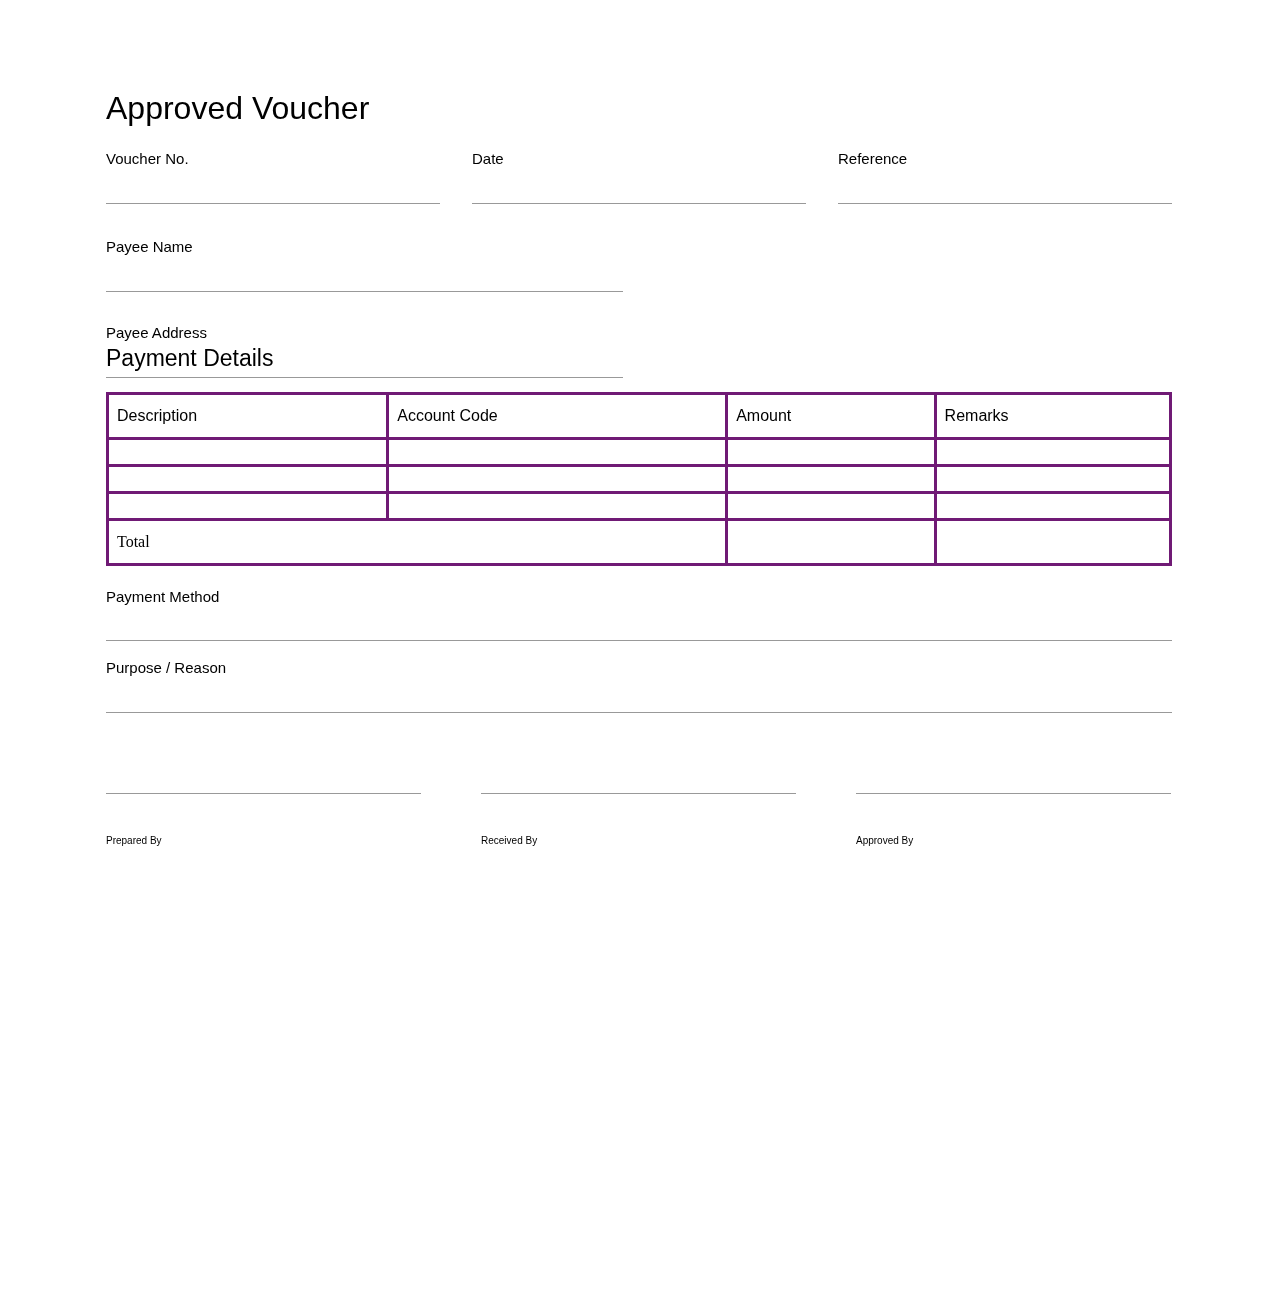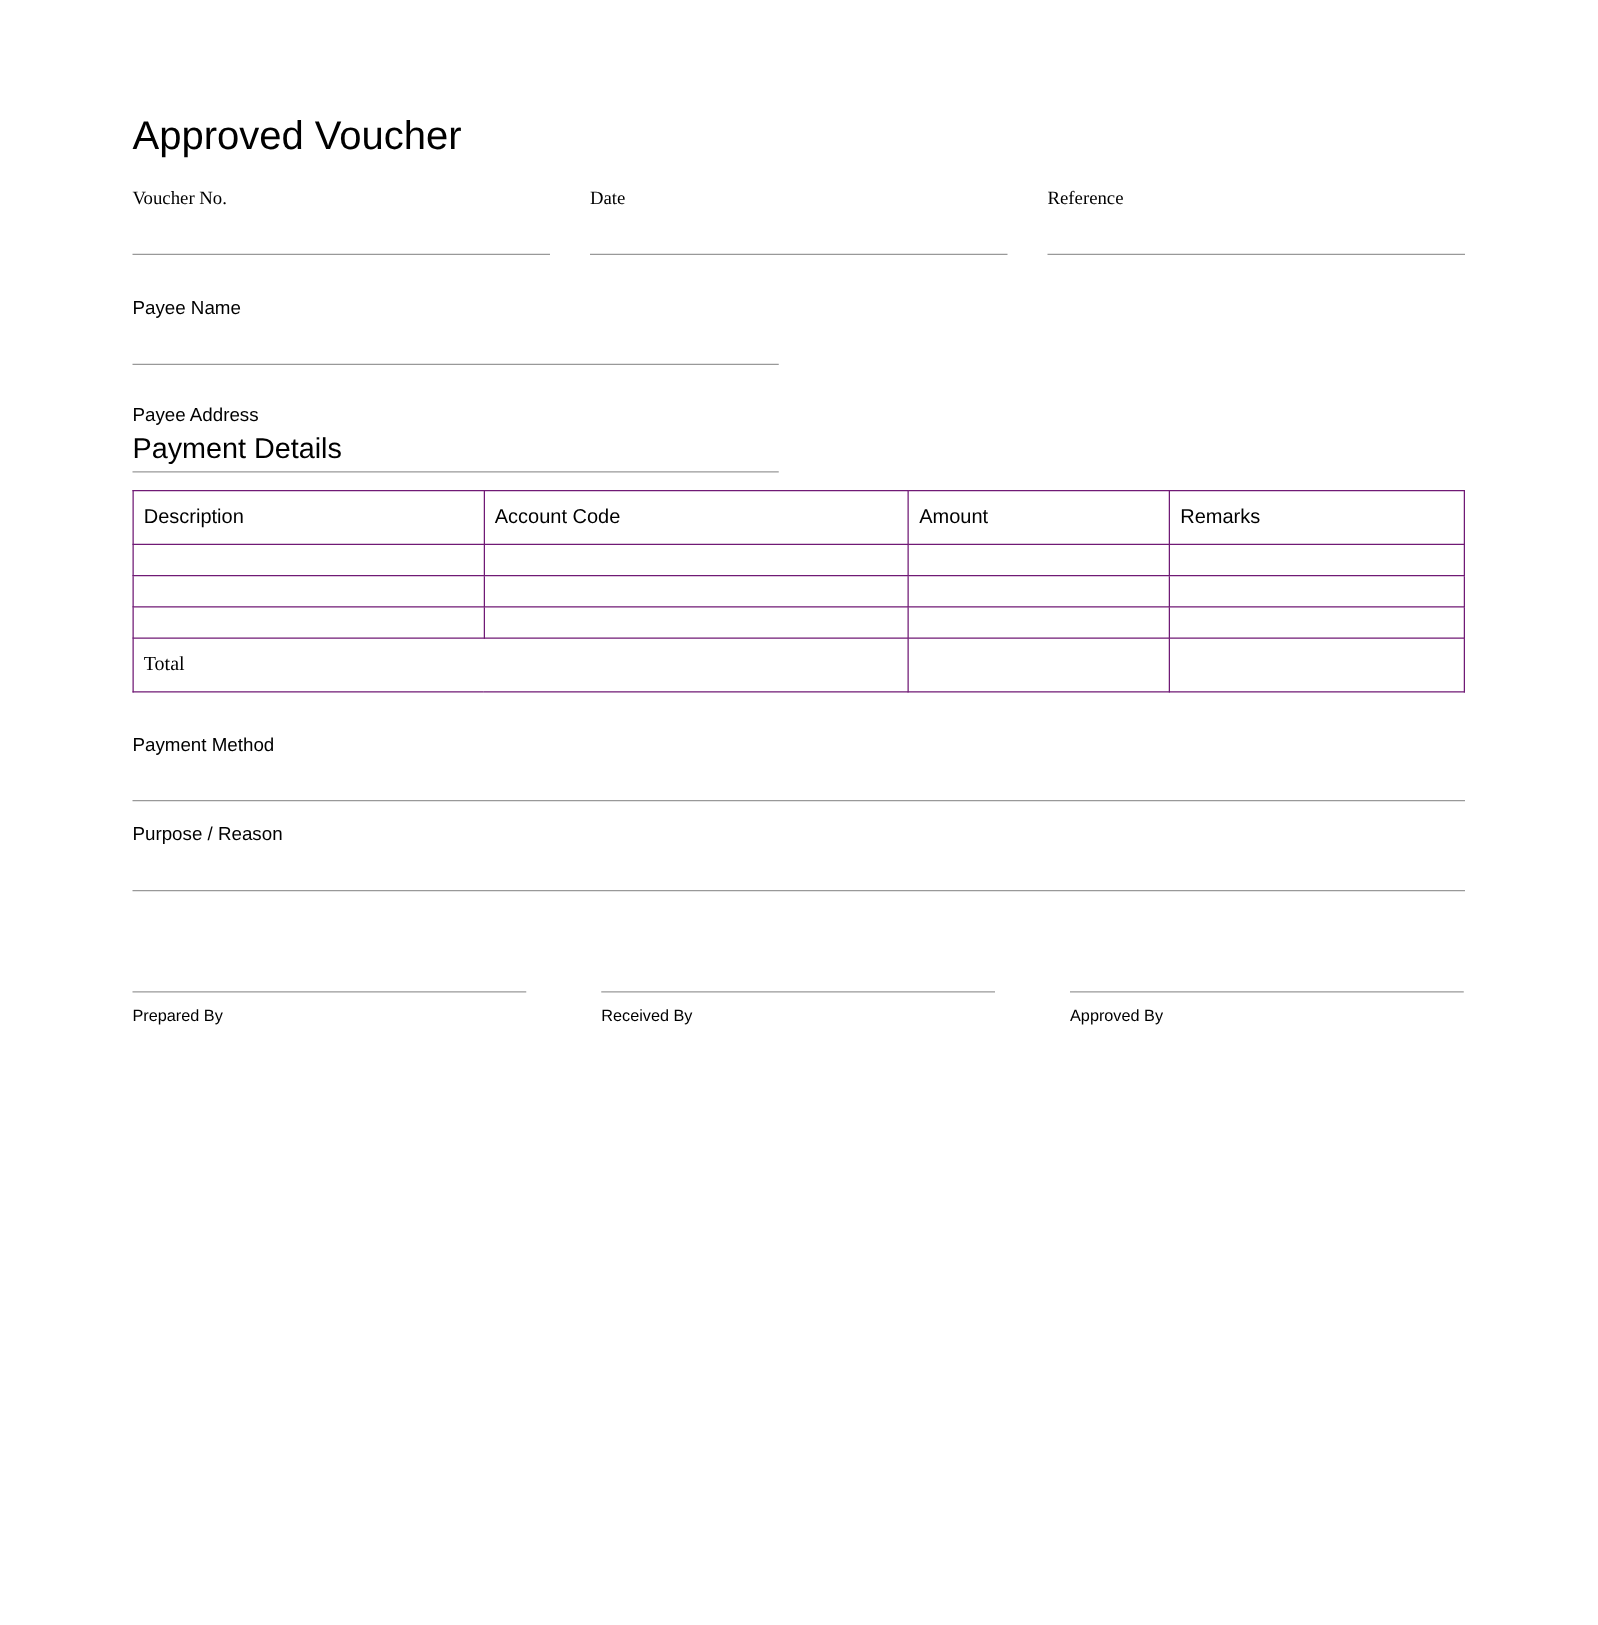--- a/index.html
+++ b/index.html
@@ -4,41 +4,41 @@
   <style>
     html, body { margin: 0; padding: 0; background: #ffffff; }
     body { width: 1278px; height: 1300px; position: relative; font-family: "Liberation Sans", sans-serif; color: #000; }
     .page { position: absolute; left: 106px; top: 0; width: 1066px; }
     .title { position: absolute; top: 88px; left: 0; font-size: 32px; font-weight: normal; margin: 0; line-height: 40px; }
     .row { position: absolute; left: 0; width: 1066px; display: flex; }
     .field { position: relative; }
     .field .label { font-size: 15px; line-height: 18px; display: block; }
     .field .line { position: absolute; left: 0; right: 0; border-bottom: 1px solid #999; }
     .row1 { top: 150px; gap: 32px; }
-    .row1 .field { width: 334px; height: 54px; font-family: Liberation Serif, serif; }
+    .row1 .field { width: 334px; height: 54px; }
     .row1 .field .line { top: 53px; }
     .row2 { top: 238px; gap: 32px; flex-direction: column; }
     .row2 .field { width: 517px; height: 54px; }
     .row2 .field .line { top: 53px; }
     .section-title { position: absolute; top: 344px; left: 0; font-size: 23px; line-height: 28px; margin: 0; font-weight: normal; }
     table.details { position: absolute; top: 392px; left: 0; width: 1066px; border-collapse: collapse; font-size: 16px; }
-    table.details th, table.details td { border: 1px solid #701a75; padding: 0 8px; text-align: left; font-weight: normal; }
+    table.details th, table.details td { border: 3px solid #701a75; padding: 0 8px; text-align: left; font-weight: normal; }
     table.details th { height: 42px; }
     table.details td.blank { height: 24px; }
     table.details tr.total td { height: 42px; font-family: Liberation Serif, serif; }
     .full { position: absolute; left: 0; width: 1066px; }
     .full .label { font-size: 15px; line-height: 18px; display: block; }
     .full .line { position: absolute; left: 0; right: 0; border-bottom: 1px solid #999; }
     .method { top: 588px; height: 53px; }
     .method .line { top: 52px; }
     .purpose { top: 659px; height: 54px; }
     .purpose .line { top: 53px; }
     .sigs { position: absolute; top: 793px; left: 0; width: 1066px; display: flex; gap: 60px; }
     .sig { width: 315px; border-top: 1px solid #999; padding-top: 10px; }
-    .sig .label { font-size: 13px; line-height: 18px; display: block; }
+    .sig .label { font-size: 10px; line-height: 18px; display: block; margin-top: 28px; }
   </style>
 </head>
 <body>
 
 <div class="page">
   <h1 class="title">Approved Voucher</h1>
 
   <div class="row row1">
     <div class="field">
       <span class="label">Voucher No.</span>

